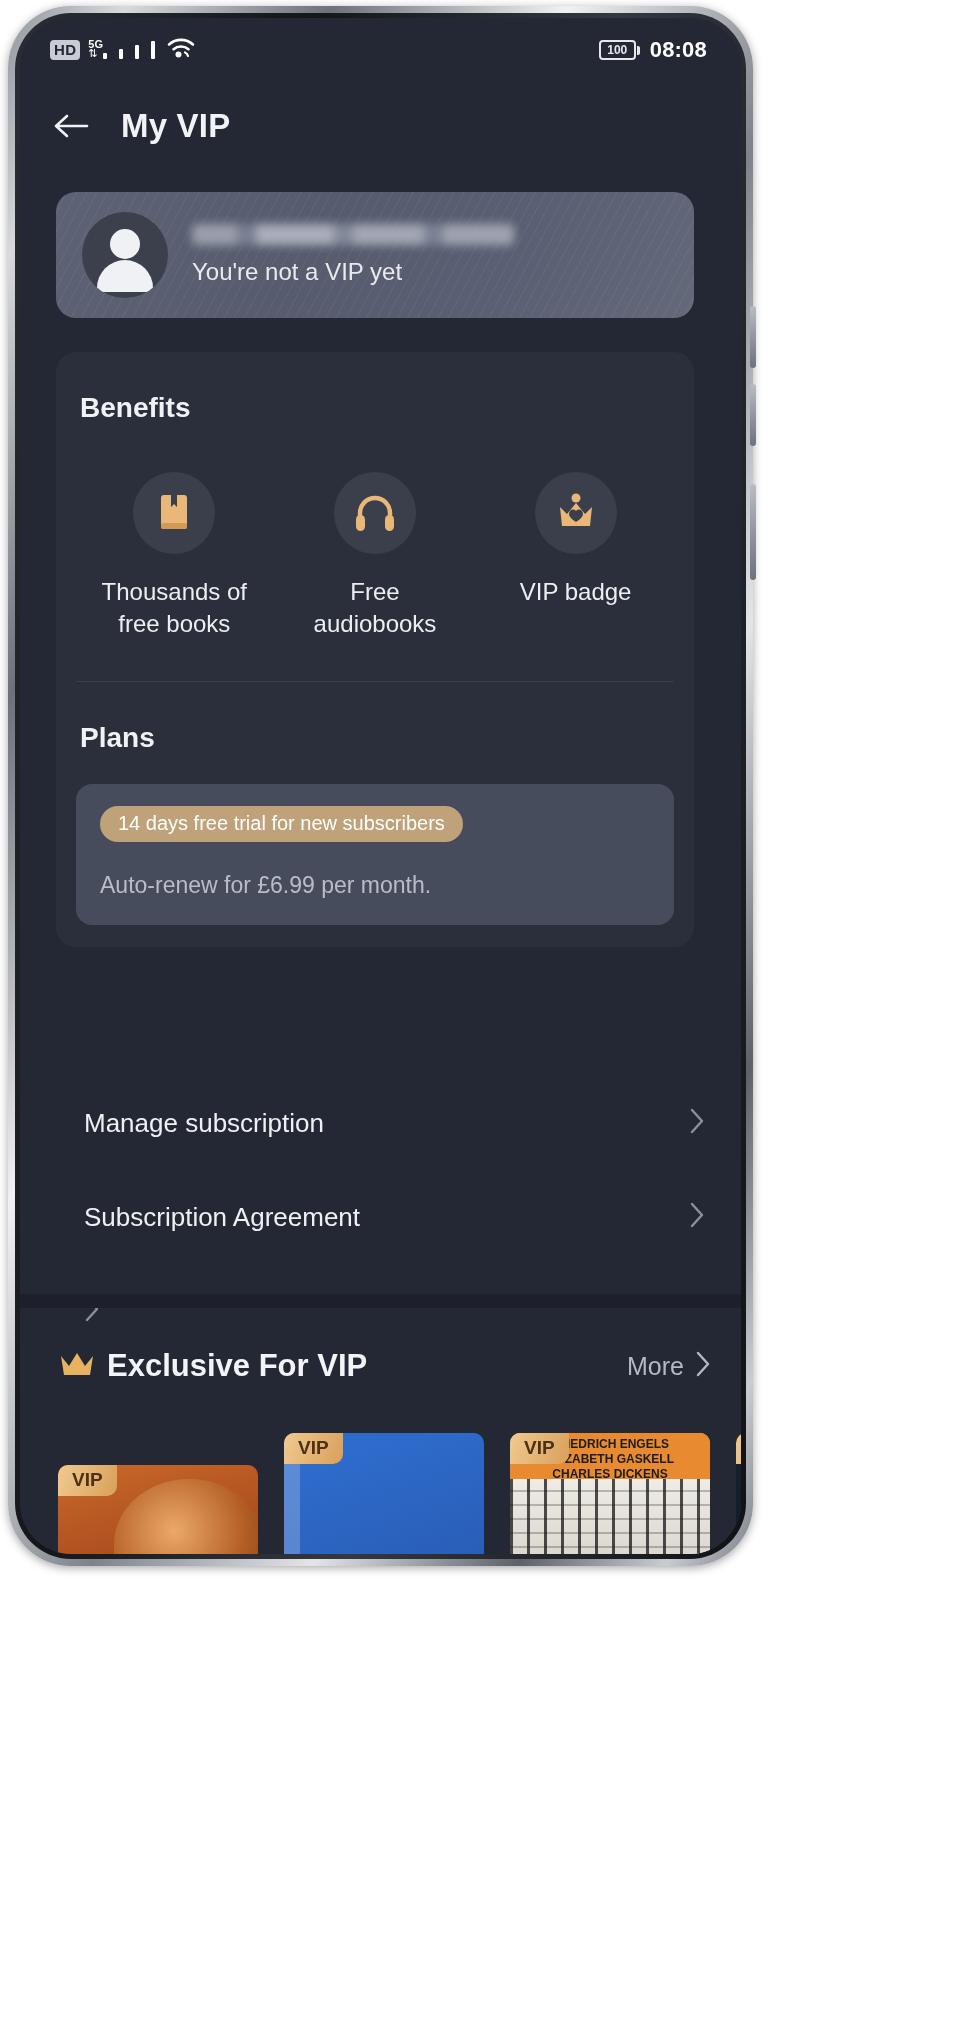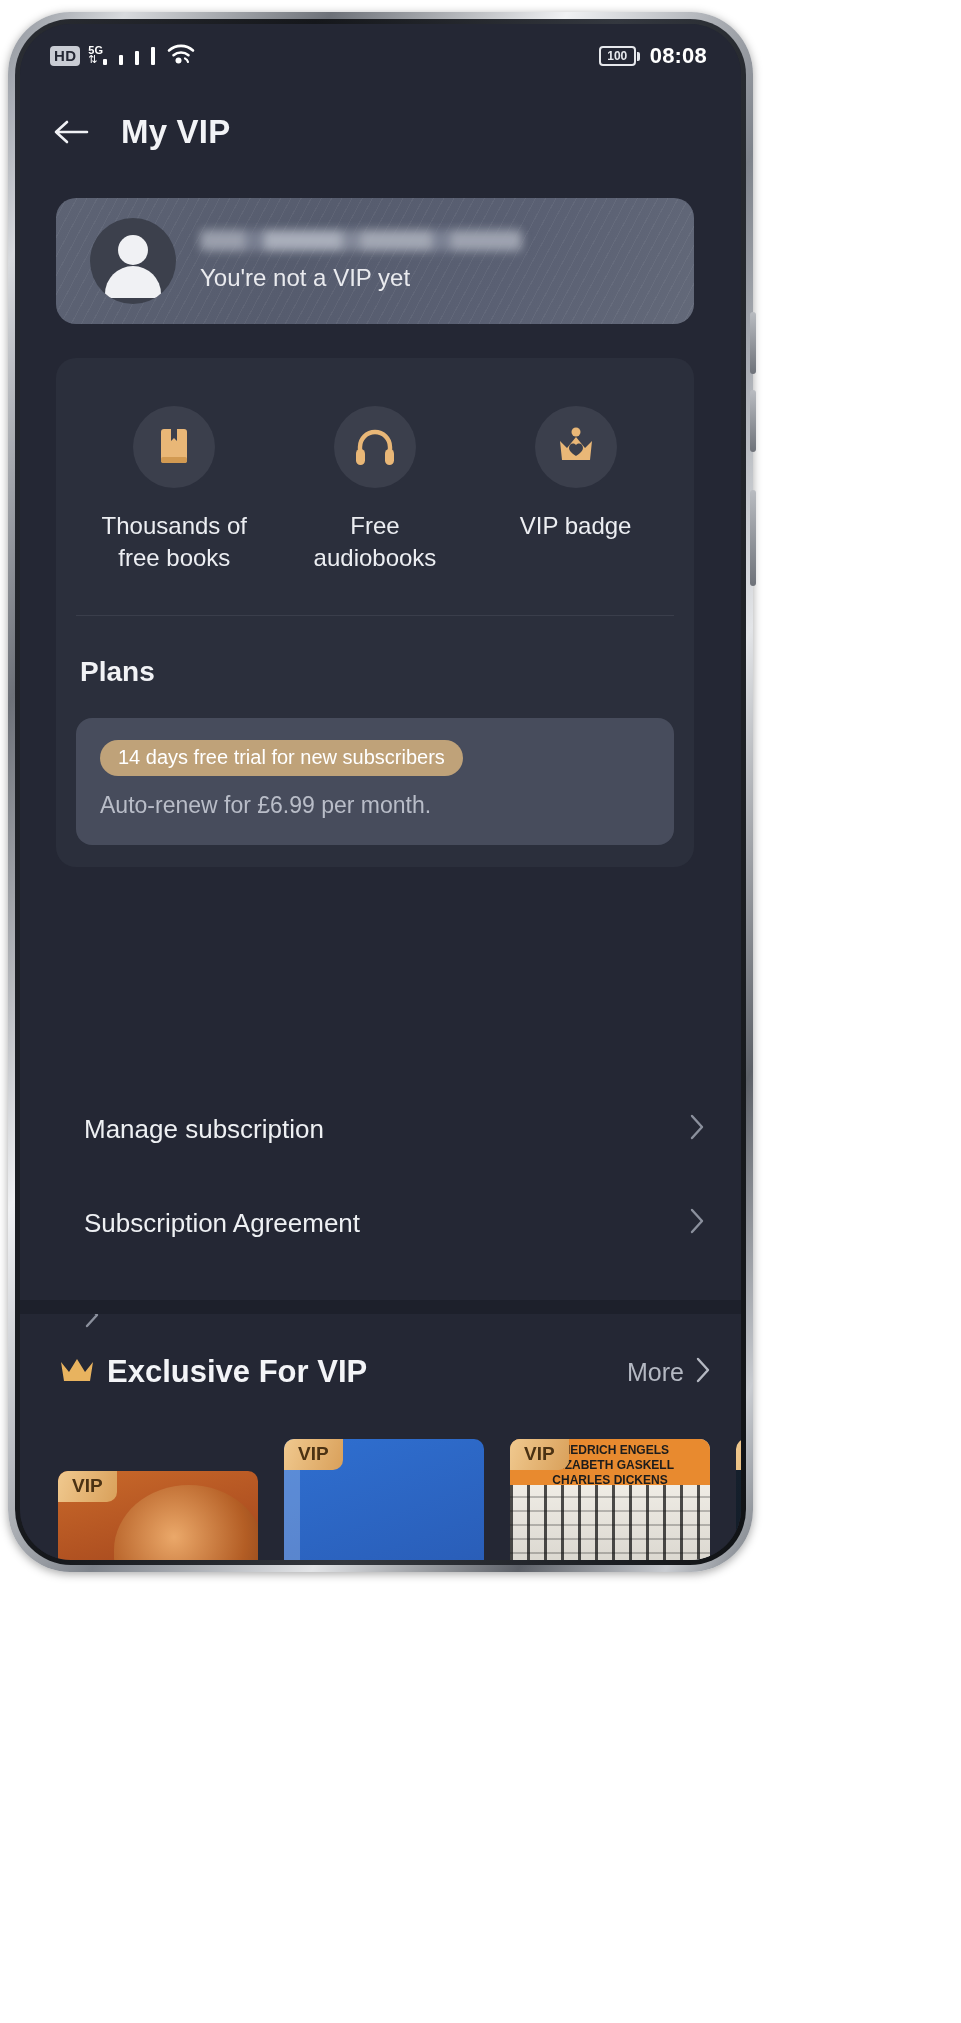--- a/index.html
+++ b/index.html
@@ -6,21 +6,21 @@
   html, body {
     width: 961px; height: 2023px;
     background: #ffffff;
     font-family: "Liberation Sans", sans-serif;
     overflow: hidden;
   }
   #stage { position: relative; width: 961px; height: 2023px; background:#fff; }
 
   
   .phone-outer {
-    position: absolute; left: 8px; top: 12px;
+    position: absolute; left: 8px; top: 6px;
     width: 745px; height: 1560px;
     border-radius: 62px;
     background: linear-gradient(115deg,#8f949c 0%,#d8dadd 8%,#6d7178 22%,#f0f1f3 38%,
                                 #7e838b 55%,#e3e5e8 70%,#5d6168 84%,#c9ccd1 94%,#7a7f86 100%);
     padding: 7px;
     box-shadow: 0 2px 10px rgba(0,0,0,.35);
   }
   .phone-mid {
     width:100%; height:100%; border-radius:56px;
     background: linear-gradient(100deg,#2a2d33,#15171b 30%,#34383f 60%,#101215);
@@ -76,21 +76,21 @@
   .page-title { color:#f2f3f6; font-size:33px; font-weight:600; letter-spacing:.2px;}
 
   
   .scroll-area { position:absolute; left:0; right:0; top:152px; bottom:0; }
 
   
   .profile-card {
     position:absolute; left:36px; top:22px; width:638px; height:126px;
     border-radius:20px;
     background:linear-gradient(120deg,#5d6374 0%,#565c6e 40%,#5a6073 70%,#636979 100%);
-    overflow:hidden; display:flex; align-items:center; padding-left:34px; gap:24px;
+    overflow:hidden; display:flex; align-items:center; padding-left:26px; gap:24px;
   }
   .profile-card::after{
     content:""; position:absolute; inset:0;
     background:repeating-linear-gradient(118deg, rgba(255,255,255,.05) 0 1px, rgba(255,255,255,0) 1px 9px);
     pointer-events:none;
   }
   .avatar {
     width:86px; height:86px; border-radius:50%;
     background:#3c404c; display:flex; align-items:flex-end; justify-content:center;
     overflow:hidden; flex:none; position:relative; z-index:2;
@@ -131,21 +131,21 @@
     border-radius:18px; padding:6px 18px 7px 18px; margin-bottom:16px;
   }
   .plan-row { display:flex; align-items:center; }
   .plan-name { color:#fff; font-size:27px; font-weight:600; flex:1;}
   .plan-old { color:#c5c8d1; font-size:24px; text-decoration:line-through; margin-right:20px;}
   .plan-cta {
     background:linear-gradient(110deg,#f3d3a4,#e8b977 55%,#dfaa66);
     color:#4a3416; font-size:28px; font-weight:700;
     border-radius:26px; padding:11px 36px; border:none; cursor:pointer;
   }
-  .plan-sub { color:#b9bdc8; font-size:23px; }
+  .plan-sub { color:#b9bdc8; font-size:23px; margin-top:14px;}
 
   
   .links { position:absolute; left:36px; right:36px; }
   .link-row {
     display:flex; align-items:center; height:94px; cursor:pointer;margin-left:28px;
   }
   .link-label { flex:1; color:#eef0f3; font-size:26px;}
   .chev { color:#8b909d; }
 
   
@@ -247,20 +247,21 @@
               <span class="head"></span>
                 <span class="body"></span>
             </div>
             <div class="profile-txt">
               <div class="email-blur"></div>
               <div class="vip-status">You're not a VIP yet</div>
             </div>
           </div>
 
           <div class="panel">
+            <div class="section-title">Benefits</div>
 
             <div class="benefits-row">
               <div class="benefit">
                 <div class="benefit-ic">
                   <svg width="40" height="42" viewBox="0 0 40 42">
                     <rect x="7" y="3" width="26" height="34" rx="3" fill="#e9b777"></rect>
                     <rect x="7" y="31" width="26" height="6" rx="2" fill="#d29a52"></rect>
                     <path d="M17 3 h6 v12 l-3 -3 l-3 3 z" fill="#3b3f4c"></path>
                   </svg>
                 </div>

